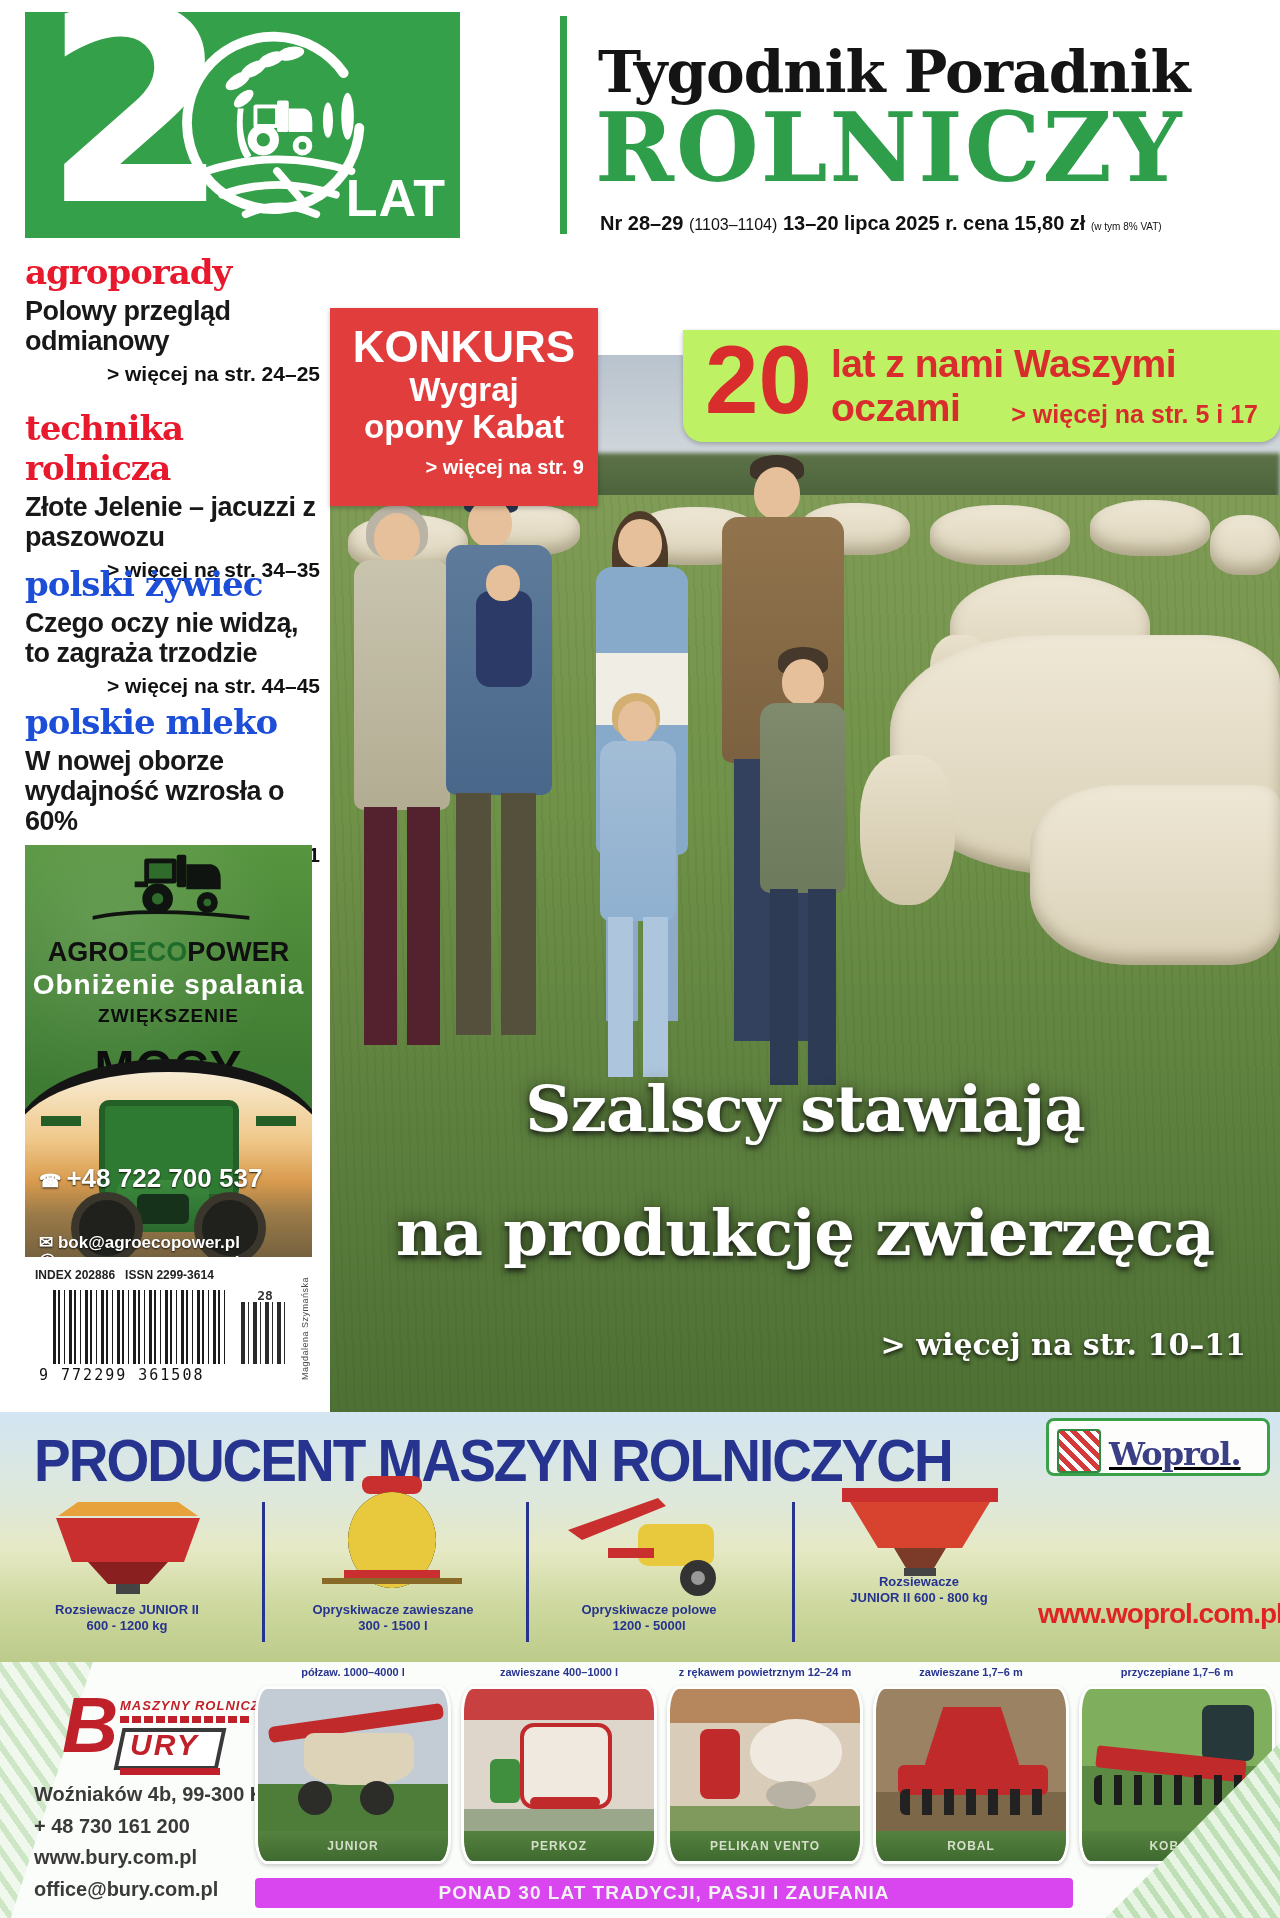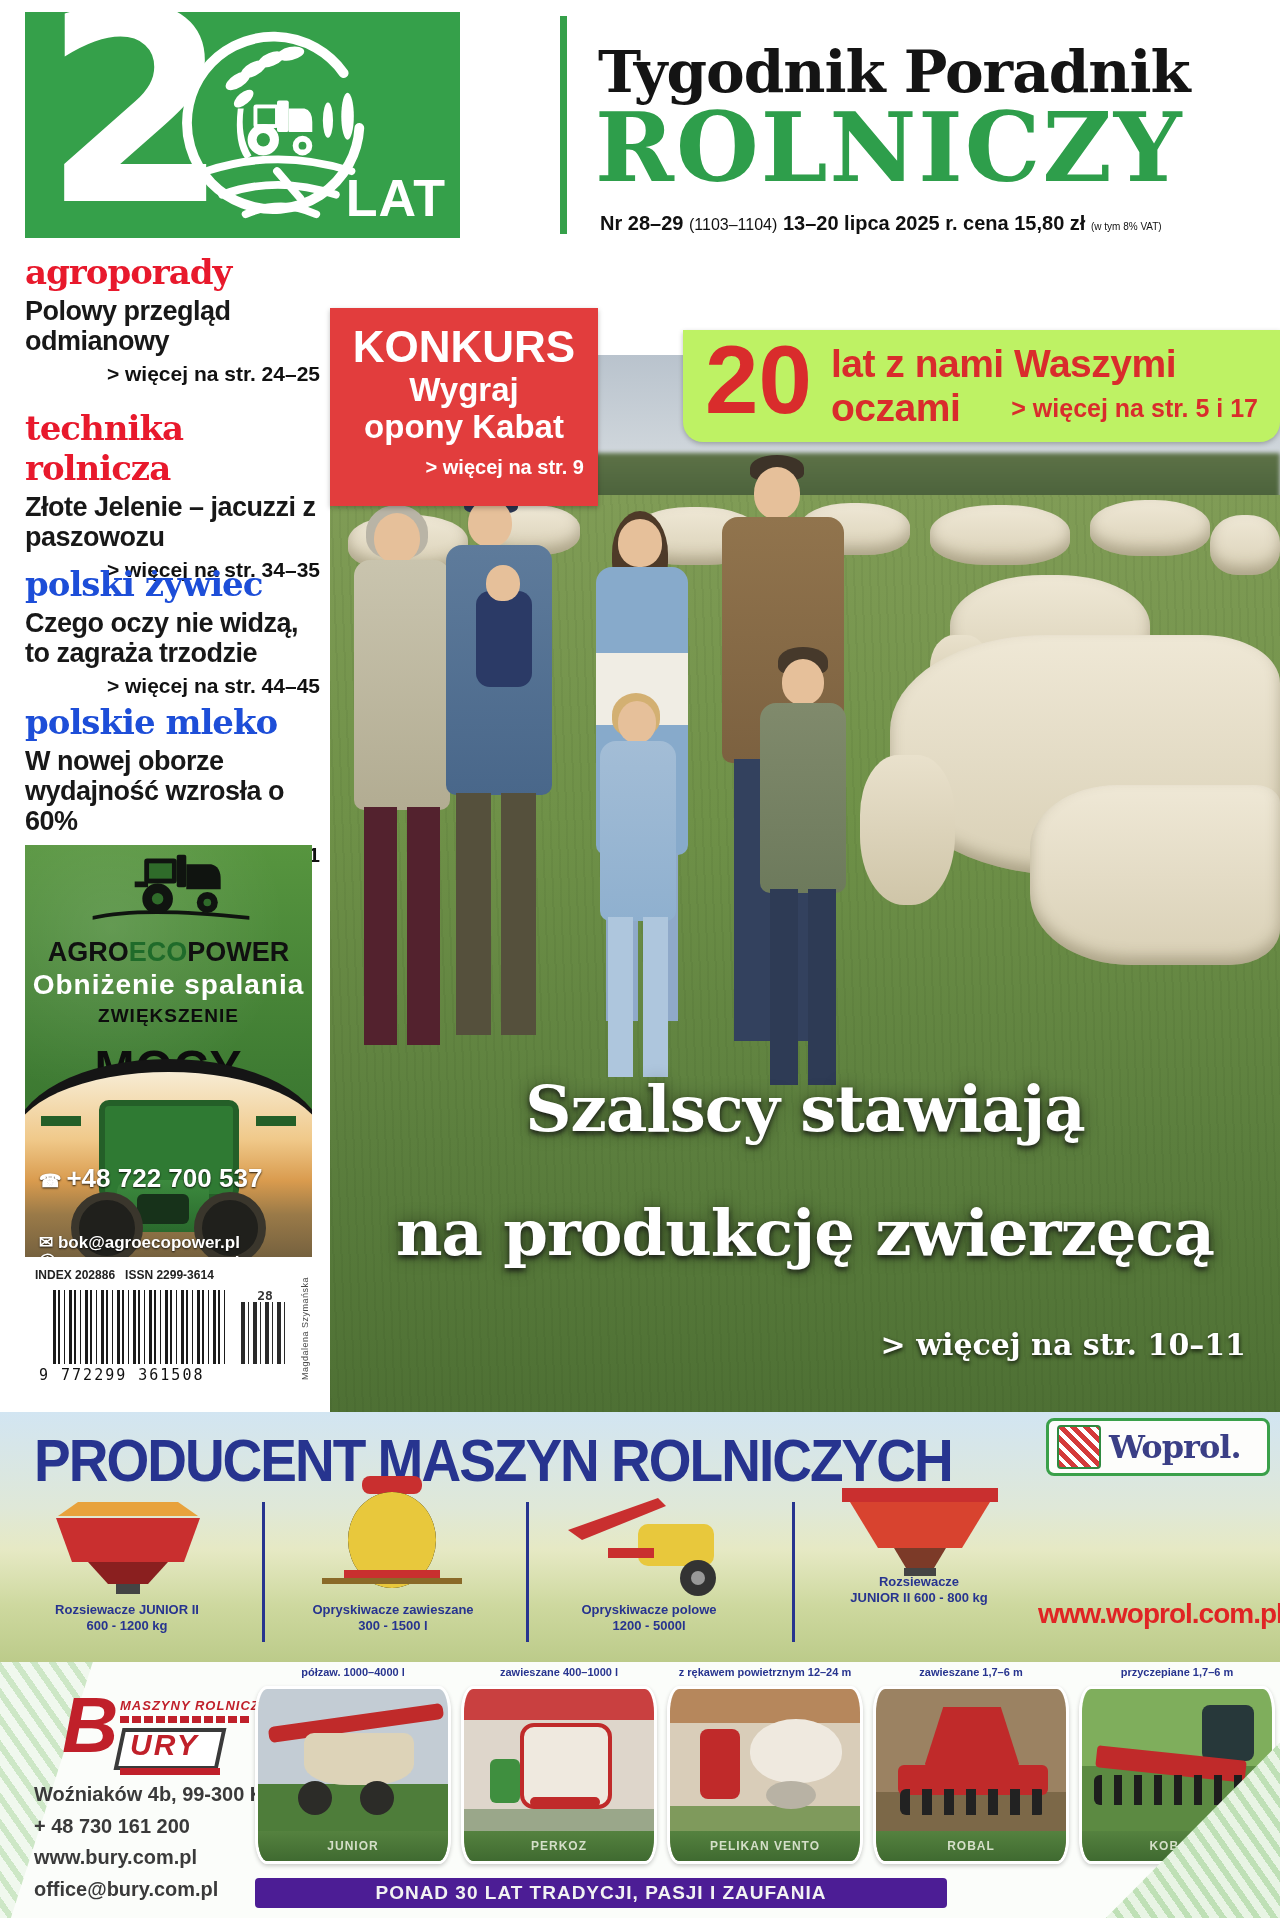--- a/index.html
+++ b/index.html
@@ -68,21 +68,21 @@
 
   
   .konkurs{left:330px;top:308px;width:268px;height:198px;background:#e23d3d;color:#fff;text-align:center;box-shadow:0 2px 5px rgba(0,0,0,.25);}
   .konkurs .kt{font:800 44px "Liberation Sans",sans-serif;margin-top:14px;letter-spacing:0;}
   .konkurs .k1{font:700 33px "Liberation Sans",sans-serif;line-height:1.12;}
   .konkurs .k2{font:700 33px "Liberation Sans",sans-serif;line-height:1.12;}
   .konkurs .km{font:700 20px "Liberation Sans",sans-serif;margin-top:10px;text-align:right;padding-right:14px;}
   .banner20{left:683px;top:330px;width:597px;height:112px;background:#bef264;border-radius:0 0 20px 20px;box-shadow:0 2px 5px rgba(0,0,0,.25);}
   .banner20 .num{position:absolute;left:22px;top:0px;font:700 96px "Liberation Sans",sans-serif;color:#d92c2c;line-height:1.05;}
   .banner20 .txt{position:absolute;left:148px;top:12px;font:700 39px "Liberation Sans",sans-serif;color:#d92c2c;letter-spacing:-0.5px;}
-  .banner20 .more{position:absolute;right:22px;top:64px;font:700 25px "Liberation Sans",sans-serif;color:#d92c2c;}
+  .banner20 .more{position:absolute;right:22px;top:70px;font:700 25px "Liberation Sans",sans-serif;color:#d92c2c;}
 
   
   .photo{left:330px;top:355px;width:950px;height:1057px;overflow:hidden;background:#7a9a55;}
   .sky{position:absolute;left:0;top:0;width:100%;height:160px;background:linear-gradient(180deg,#b9c3cd 0%,#cdd4da 55%,#e3e6e8 100%);}
   .trees{position:absolute;left:0;top:98px;width:100%;height:52px;background:linear-gradient(180deg,#5d7247 0%,#49603a 100%);filter:blur(2px);}
   .grass{position:absolute;left:0;top:140px;width:100%;height:917px;
      background:linear-gradient(180deg,#809c56 0%,#6f9148 35%,#5c7f3e 70%,#4e7034 100%);}
   .grass::after{content:"";position:absolute;inset:0;background:repeating-linear-gradient(88deg,rgba(20,40,10,.05) 0 2px,transparent 2px 8px);}
   .cow{position:absolute;background:linear-gradient(180deg,#efe8d6,#d9d0b6);border-radius:46% 46% 40% 40%;box-shadow:inset 0 -8px 14px rgba(90,80,50,.35);}
   .cowhead{position:absolute;background:linear-gradient(180deg,#e9e1cc,#cfc5a8);border-radius:40% 40% 46% 46%;}
@@ -96,21 +96,21 @@
      text-shadow:0 3px 5px rgba(20,20,20,.85),0 0 18px rgba(0,0,0,.45);}
   .h1{top:716px;}
   .h2{top:840px;}
   .photo-more{position:absolute;right:34px;top:972px;font:700 30px "DejaVu Serif",serif;color:#fff;
      text-shadow:0 2px 4px rgba(0,0,0,.85);}
 
   
   .woprol{left:0;top:1412px;width:1280px;height:250px;
      background:linear-gradient(180deg,#d2e5f2 0%,#dfe8d8 38%,#e6e9c4 55%,#cdd89e 78%,#bccb8a 100%);overflow:hidden;}
   .wop-title{position:absolute;left:34px;top:14px;font:800 55px "Liberation Sans",sans-serif;color:#27348f;letter-spacing:-2px;transform:scaleY(1.08);transform-origin:top left;white-space:nowrap;}
-  .wop-logo{position:absolute;left:1046px;top:6px;width:224px;height:58px;background:#fdfdfb;border:3px solid #3aa04a;border-radius:8px;display:flex;align-items:center;gap:8px;padding:0 8px;box-sizing:border-box;}
+  .wop-logo{position:absolute;left:1046px;top:6px;width:224px;height:58px;background:#fdfdfb;border:3px solid #3aa04a;border-radius:8px;display:flex;align-items:flex-end;gap:8px;padding:0 8px;box-sizing:border-box;text-decoration:underline;}
   .wop-logo .stripes{width:40px;height:40px;border:2px solid #2f8a40;border-radius:4px;
      background:repeating-linear-gradient(45deg,#d43a3a 0 5px,#ffffff 5px 9px);}
   .wop-logo .wname{font:700 32px "DejaVu Serif",serif;color:#3b3f86;letter-spacing:-1px;}
   .wop-div{position:absolute;top:90px;width:3px;height:140px;background:#27348f;}
   .wop-machine{position:absolute;top:78px;width:200px;height:110px;}
   .wop-cap{position:absolute;top:190px;width:230px;text-align:center;font:700 13px "Liberation Sans",sans-serif;color:#27348f;line-height:1.25;}
   .wop-addr{position:absolute;left:1050px;top:86px;font:700 15px "Liberation Sans",sans-serif;color:#2b5fb0;line-height:1.45;}
   .wop-web{position:absolute;left:1038px;top:186px;font:800 28px "Liberation Sans",sans-serif;color:#e02424;letter-spacing:-1px;}
 
   
@@ -129,21 +129,21 @@
   .blogo .ury{position:absolute;left:68px;top:38px;font:800 italic 30px "Liberation Sans",sans-serif;color:#c0202a;letter-spacing:2px;}
   .blogo .mbar2{position:absolute;left:58px;top:78px;width:100px;height:7px;background:#c0202a;}
   .baddr{position:absolute;left:34px;top:116px;width:220px;font:700 21px "Liberation Sans",sans-serif;color:#3a3a3a;line-height:1.5;transform:scaleX(.95);transform-origin:left;white-space:nowrap;}
   .bcards{position:absolute;left:255px;top:4px;width:1025px;}
   .bcap{position:absolute;top:0;height:16px;font:700 11px "Liberation Sans",sans-serif;color:#27348f;text-align:center;white-space:nowrap;}
   .bcard{position:absolute;top:20px;width:196px;height:178px;border:3px solid #ffffff;border-radius:12px/26px;overflow:hidden;box-sizing:border-box;box-shadow:0 2px 4px rgba(0,0,0,.2);}
   .bname{position:absolute;left:0;bottom:0;width:100%;height:30px;background:linear-gradient(180deg,#55823f,#3f6a30);
      display:flex;align-items:center;justify-content:center;font:700 12px "Liberation Sans",sans-serif;color:#d5dfc9;letter-spacing:1px;}
   .bscene{position:absolute;inset:0;}
   .bmach{position:absolute;border-radius:6px;}
-  .bslogan{position:absolute;left:0px;top:212px;width:692px;height:30px;background:#4c1d95;border-radius:4px;
+  .bslogan{position:absolute;left:0px;top:212px;width:818px;height:30px;background:#d946ef;border-radius:4px;
      display:flex;align-items:center;justify-content:center;font:700 19px "Liberation Sans",sans-serif;color:#f2f2f2;letter-spacing:1px;}
 </style>
 </head>
 <body>
 
 <div class="page">
 
   <div class="abs logo-box">
     <span class="logo-2">2</span>
     <svg class="emblem" viewBox="0 0 100 100">

